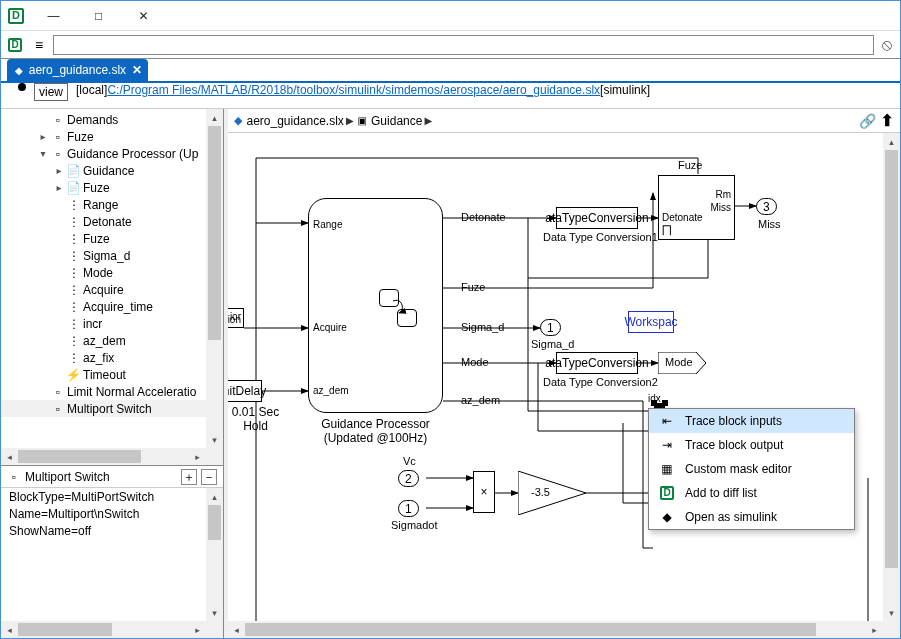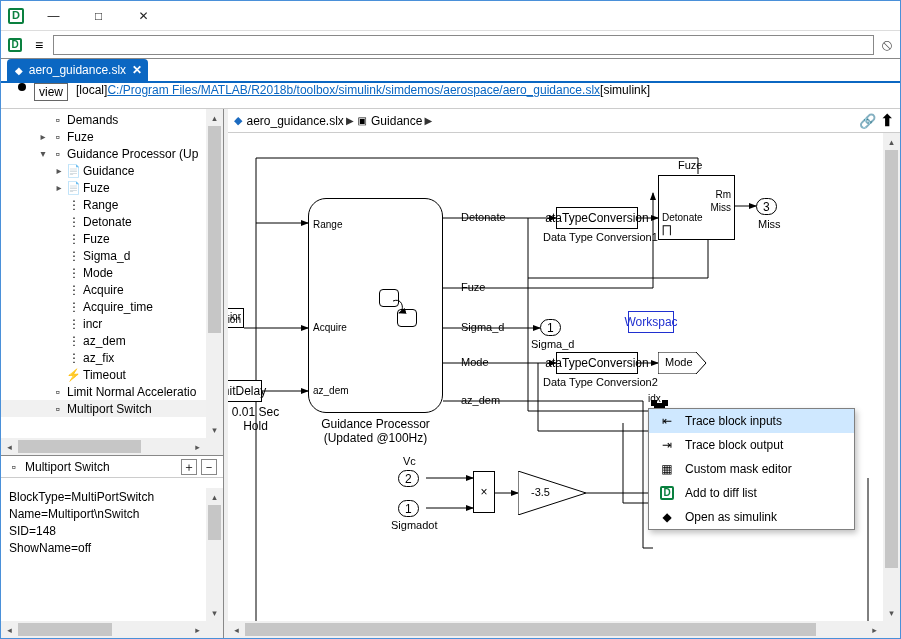--- a/index.html
+++ b/index.html
@@ -34,21 +34,21 @@
   .vscroll .arrow, .hscroll .arrow { height:17px; width:17px; display:flex; align-items:center; justify-content:center; color:#555; font-size:9px; background:#f0f0f0;}
   .vscroll .track { flex:1; background:#f0f0f0; position:relative;}
   .vscroll .thumb { position:absolute; left:2px; right:2px; top:0; height:70%; background:#c6c6c6;}
   .hscroll { position:absolute; left:0; right:17px; bottom:0; height:17px; background:#f0f0f0; display:flex;}
   .hscroll .track { flex:1; position:relative;}
   .hscroll .thumb { position:absolute; top:2px; bottom:2px; left:0; width:72%; background:#c6c6c6;}
   .corner { position:absolute; right:0; bottom:0; width:17px; height:17px; background:#f0f0f0;}
   .prop-head { height:22px; display:flex; align-items:center; padding:0 6px; border-bottom:1px solid #ccc; gap:4px;}
   .prop-head .title { flex:1; }
   .prop-head .sq-btn { width:16px; height:16px; border:1px solid #888; display:flex; align-items:center; justify-content:center; font-size:12px; line-height:1;}
-  .props { flex:0 0 150px; overflow:hidden; position:relative;margin-top:10px;}
+  .props { flex:0 0 150px; overflow:hidden; position:relative;}
   .props-body { position:absolute; inset:0 17px 17px 0; overflow:hidden; padding:2px 8px;}
   .props-body div { height:17px; white-space:nowrap;}
   .splitter-v { width:4px; background:#efefef; cursor:col-resize;}
   .canvas-pane { flex:1; display:flex; flex-direction:column; min-width:0;}
   .crumbbar { height:24px; display:flex; align-items:center; padding:0 6px; gap:4px; border-bottom:1px solid #ccc;}
   .crumbbar .spacer { flex:1;}
   .crumbbar .crumb-seg { display:flex; align-items:center; gap:2px;}
   .crumbbar .arrow-ic { font-size:10px; color:#333;}
   .canvas-wrap { flex:1; position:relative; overflow:hidden;}
   .canvas { position:absolute; left:0; top:0; width:680px; height:520px; }
@@ -251,21 +251,20 @@
       <div class="prop-head">
         <span style="width:14px;display:inline-flex;justify-content:center">▫</span>
         <span class="title">Multiport Switch</span>
         <div class="sq-btn">＋</div>
         <div class="sq-btn">－</div>
       </div>
       <div class="props">
         <div class="props-body" id="props">
             <div>BlockType=MultiPortSwitch</div>
             <div>Name=Multiport\nSwitch</div>
-            <div>SID=148</div>
             <div>ShowName=off</div>
           </div>
         <div class="vscroll">
           <div class="arrow">▴</div>
           <div class="track">
               <div class="thumb" style="height:35%"></div>
             </div>
           <div class="arrow">▾</div>
         </div>
         <div class="hscroll">

